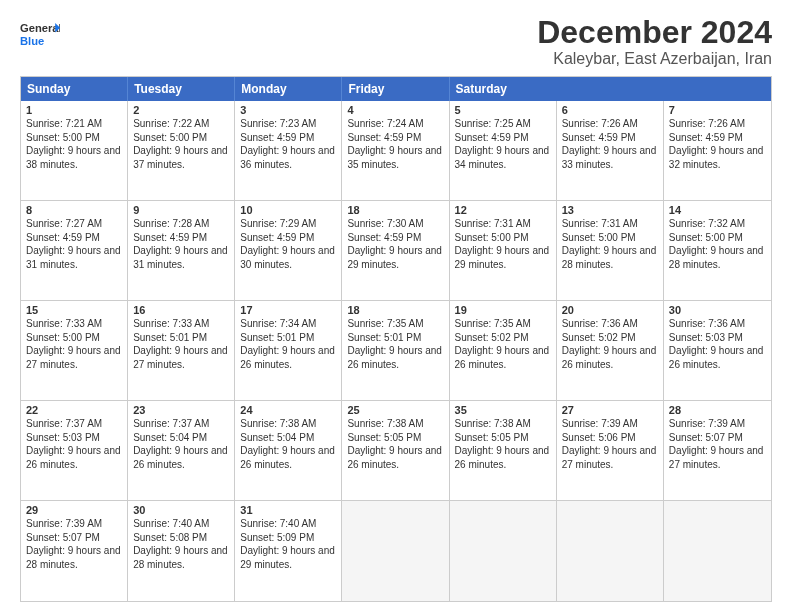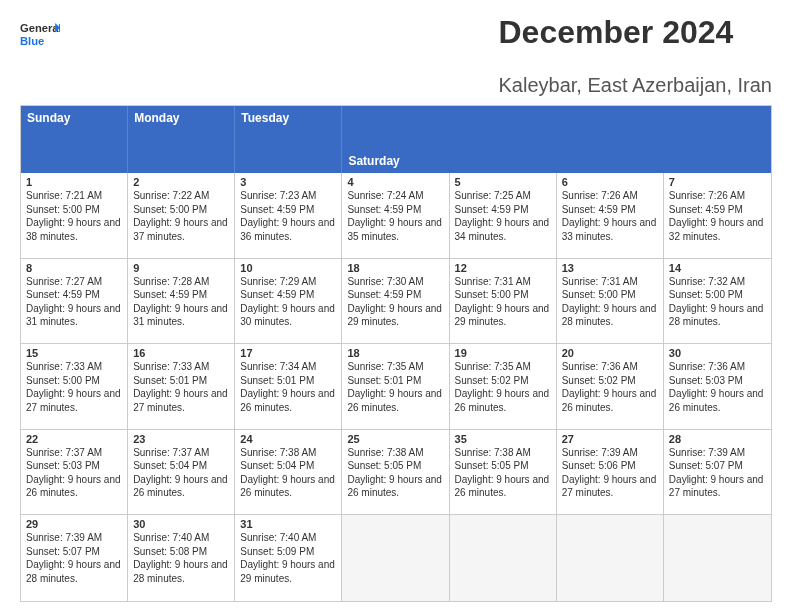--- a/index.html
+++ b/index.html
@@ -22,32 +22,31 @@
       align-items: flex-start;
       justify-content: space-between;
       margin-bottom: 8px;
     }
     .logo {
       display: flex;
       align-items: center;
       gap: 4px;
     }
     .title-area {
-      text-align: left;
+      text-align: right;
     }
     .month-title {
       font-size: 32px;
       font-weight: bold;
       color: #333;
       line-height: 1.1;
     }
     .subtitle {
-      font-size: 20px;
+      font-size: 16px;
       color: #555;
-      margin-top: 24px;
     }
     .calendar {
       flex: 1;
       display: flex;
       flex-direction: column;
       border: 1px solid #ccc;
       justify-content: flex-end;
     }
     .cal-header {
       display: grid;
@@ -57,21 +56,20 @@
     .cal-header-cell {
       color: #fff;
       font-size: 12px;
       font-weight: bold;
       padding: 5px 6px;
       text-align: left;
       border-right: 1px solid #5585d4;
     }
     .cal-header-cell:last-child {
       border-right: none;
-      margin-top: 43px;
     }
     .cal-body {
       flex: 1;
       display: grid;
       grid-template-rows: repeat(5, 1fr);
     }
     .cal-row {
       display: grid;
       grid-template-columns: repeat(7, 1fr);
       border-bottom: 1px solid #ccc;
@@ -118,22 +116,23 @@
 </div>
     <div class="title-area">
       <div class="month-title">December 2024</div>
       <div class="subtitle">Kaleybar, East Azerbaijan, Iran</div>
     </div>
   </div>
 
   <div class="calendar">
     <div class="cal-header">
     <div class="cal-header-cell">Sunday</div>
+        <div class="cal-header-cell">Tuesday</div>
         <div class="cal-header-cell">Monday</div>
-        <div class="cal-header-cell">Tuesday</div>
+        <div class="cal-header-cell">Friday</div>
         <div class="cal-header-cell">Saturday</div>
       </div>
     <div class="cal-body">
     <div class="cal-row">
           <div class="cal-cell">
         <div class="day-num">1</div>
         <div class="day-info">Sunrise: 7:21 AM<br>Sunset: 5:00 PM<br>Daylight: 9 hours and 38 minutes.</div>
       </div>
           <div class="cal-cell">
         <div class="day-num">2</div>

